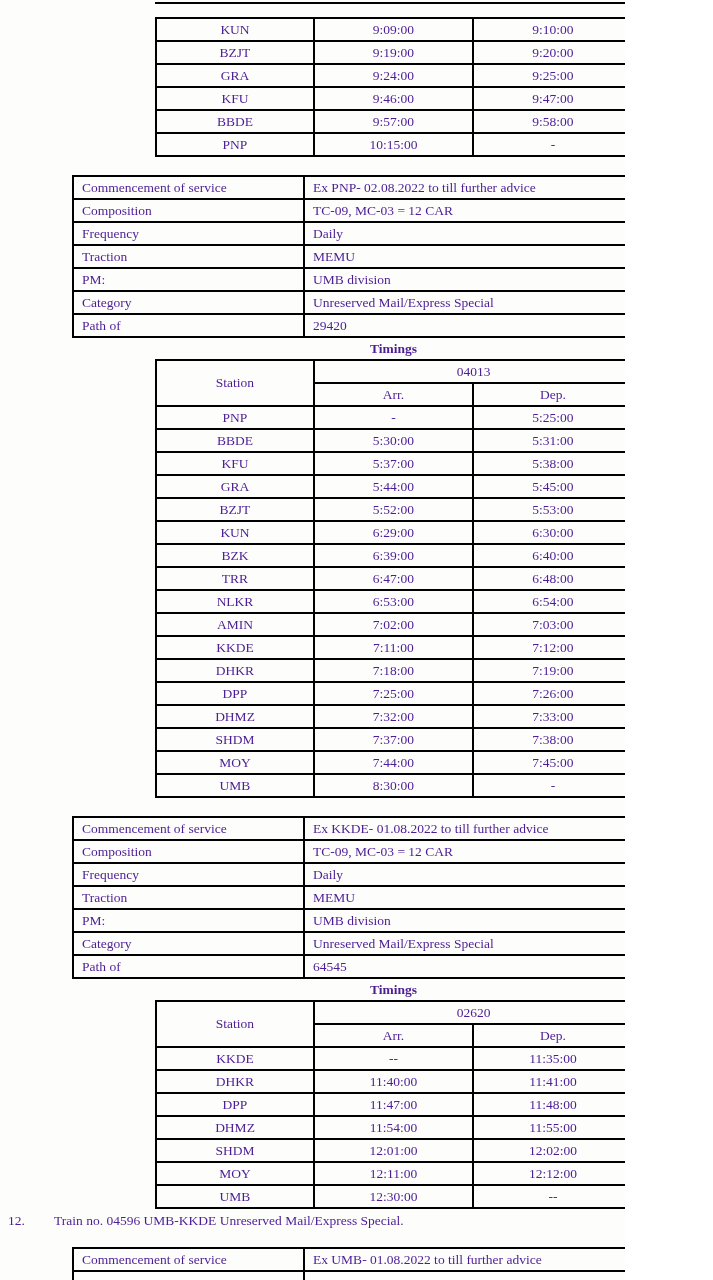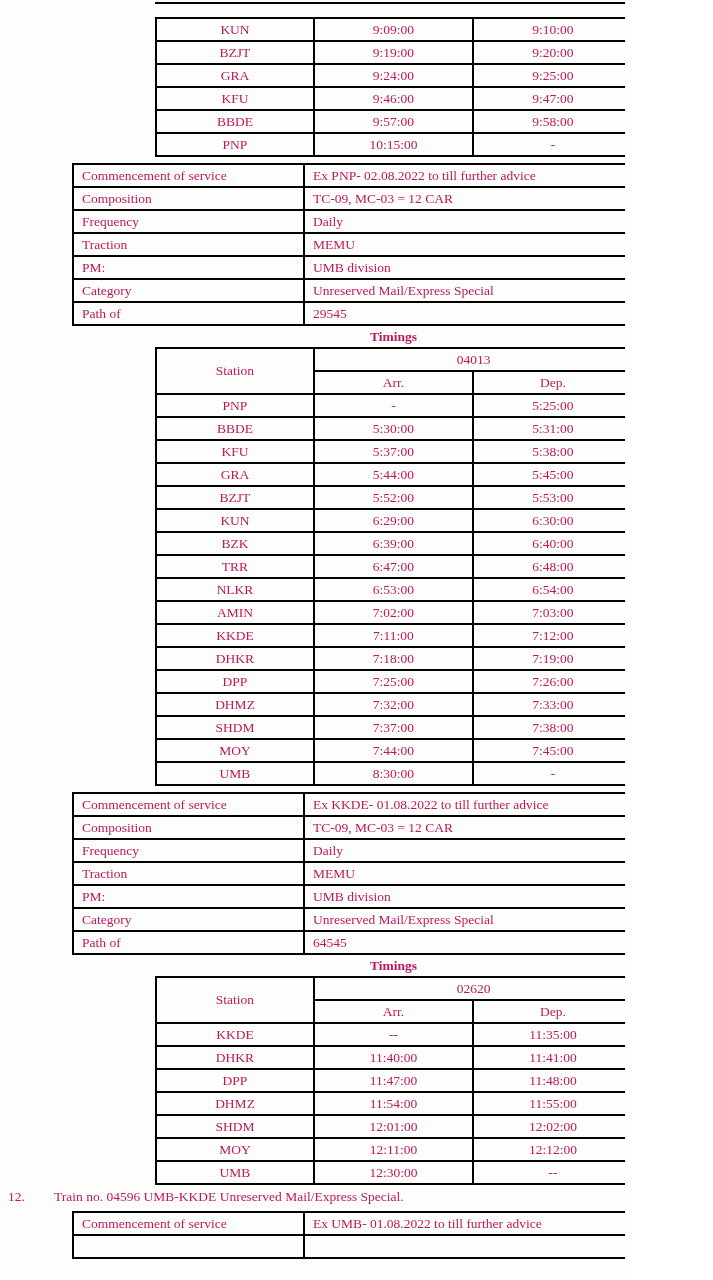--- a/index.html
+++ b/index.html
@@ -1,21 +1,21 @@
 <!DOCTYPE html>
 <html><head>
 <meta charset="utf-8">
 <style>
   html,body{margin:0;padding:0;}
   .page{
     position:relative;
     width:625px;height:1280px;
     overflow:hidden;
     background:#fdfdfc;
-    color:#be185d;
+    color:#4c1d95;
     font-family:"Liberation Serif", serif;
     font-size:13.5px;
   }
   
   .cut-line{
     margin:2px 0 0 155px;
     width:477px;height:2px;
     background:#000;
   }
   table.tbl{
@@ -52,21 +52,21 @@
   .sec.tabbed{margin-left:8px;}
   .sec.tabbed .num{width:46px;margin-right:0;}
   .sec.last{margin-top:4px;}
   
   .timings-head{
     margin:3px 0 2px 155px;
     width:477px;
     text-align:center;
     font-weight:bold;
   }
-  .mt3{margin-top:6px;}
+  .mt3{margin-top:18px;}
 </style>
 </head>
 <body>
 
 <div class="page">
 
   <div class="cut-line"></div>
 
   <table class="tbl timings top-partial">
     <colgroup>
@@ -134,21 +134,21 @@
         <tr>
           <td>PM:</td>
           <td>UMB division</td>
         </tr>
         <tr>
           <td>Category</td>
           <td>Unreserved Mail/Express Special</td>
         </tr>
         <tr>
           <td>Path of</td>
-          <td>29545</td>
+          <td>29420</td>
         </tr>
       </tbody>
   </table>
 
   <div class="timings-head">Timings</div>
 
   <table class="tbl timings">
     <colgroup>
         <col class="c1">
         <col class="c2">

